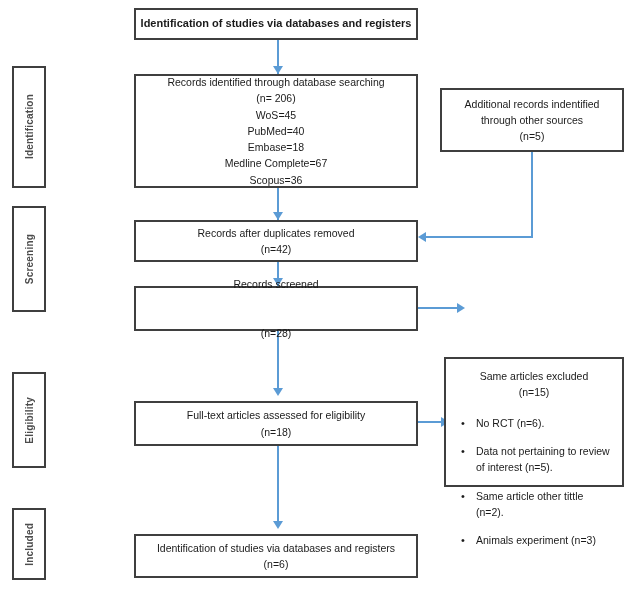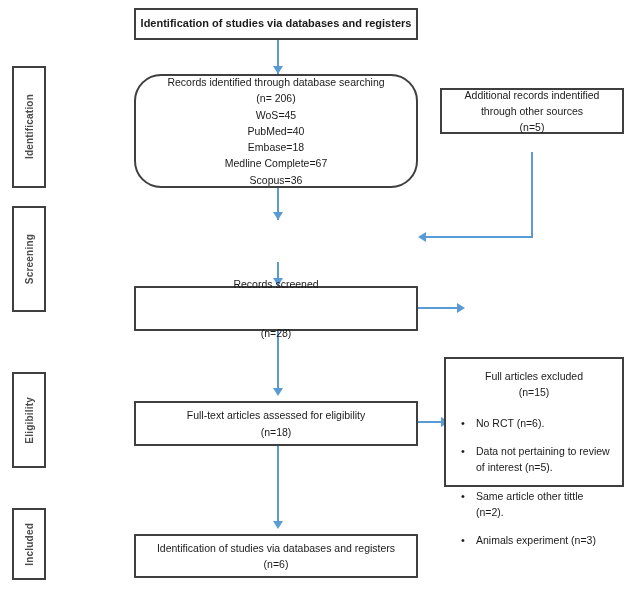--- a/index.html
+++ b/index.html
@@ -162,50 +162,54 @@
   <div class="conn h" style="left:418px; top:421px; width:26px;"></div>
   <div class="arrow right" style="left:441px; top:417px;"></div>
 
   <div class="conn v" style="left:277px; top:446px; height:80px;"></div>
   <div class="arrow down" style="left:273px; top:521px;"></div>
 
   <div class="box bold" style="left:134px; top:8px; width:284px; height:32px;">
     <span class="ln">Identification of studies via databases and registers</span>
   </div>
 
-  <div class="box" style="left:134px; top:74px; width:284px; height:114px;border-radius:27px;">
+  <div class="box" style="left:134px; top:74px; width:284px; height:114px;">
     <span class="ln">Records identified through database searching</span>
     <span class="ln">(n= 206)</span>
     <span class="ln">WoS=45</span>
     <span class="ln">PubMed=40</span>
     <span class="ln">Embase=18</span>
     <span class="ln">Medline Complete=67</span>
     <span class="ln">Scopus=36</span>
   </div>
 
-  <div class="box" style="left:440px; top:88px; width:184px; height:46px;">
+  <div class="box" style="left:440px; top:88px; width:184px; height:64px;">
     <span class="ln">Additional records indentified</span>
     <span class="ln">through other sources</span>
     <span class="ln">(n=5)</span>
   </div>
 
+  <div class="box" style="left:134px; top:220px; width:284px; height:42px;">
+    <span class="ln">Records after duplicates removed</span>
+    <span class="ln">(n=42)</span>
+  </div>
 
   <div class="box" style="left:134px; top:286px; width:284px; height:45px;gap:32px;">
     <span class="ln">Records screened</span>
     <span class="ln">(n=28)</span>
   </div>
 
 
   <div class="box" style="left:134px; top:401px; width:284px; height:45px;">
     <span class="ln">Full-text articles assessed for eligibility</span>
     <span class="ln">(n=18)</span>
   </div>
 
   <div class="box listbox" style="left:444px; top:357px; width:180px; height:130px;">
-    <span class="head">Full articles excluded</span>
+    <span class="head">Same articles excluded</span>
     <span class="head">(n=15)</span>
     <ul>
       <li>No RCT (n=6).</li>
       <li>Data not pertaining to review of interest (n=5).</li>
       <li>Same article other tittle (n=2).</li>
       <li>Animals experiment (n=3)</li>
     </ul>
   </div>
 
   <div class="box" style="left:134px; top:534px; width:284px; height:44px;">

